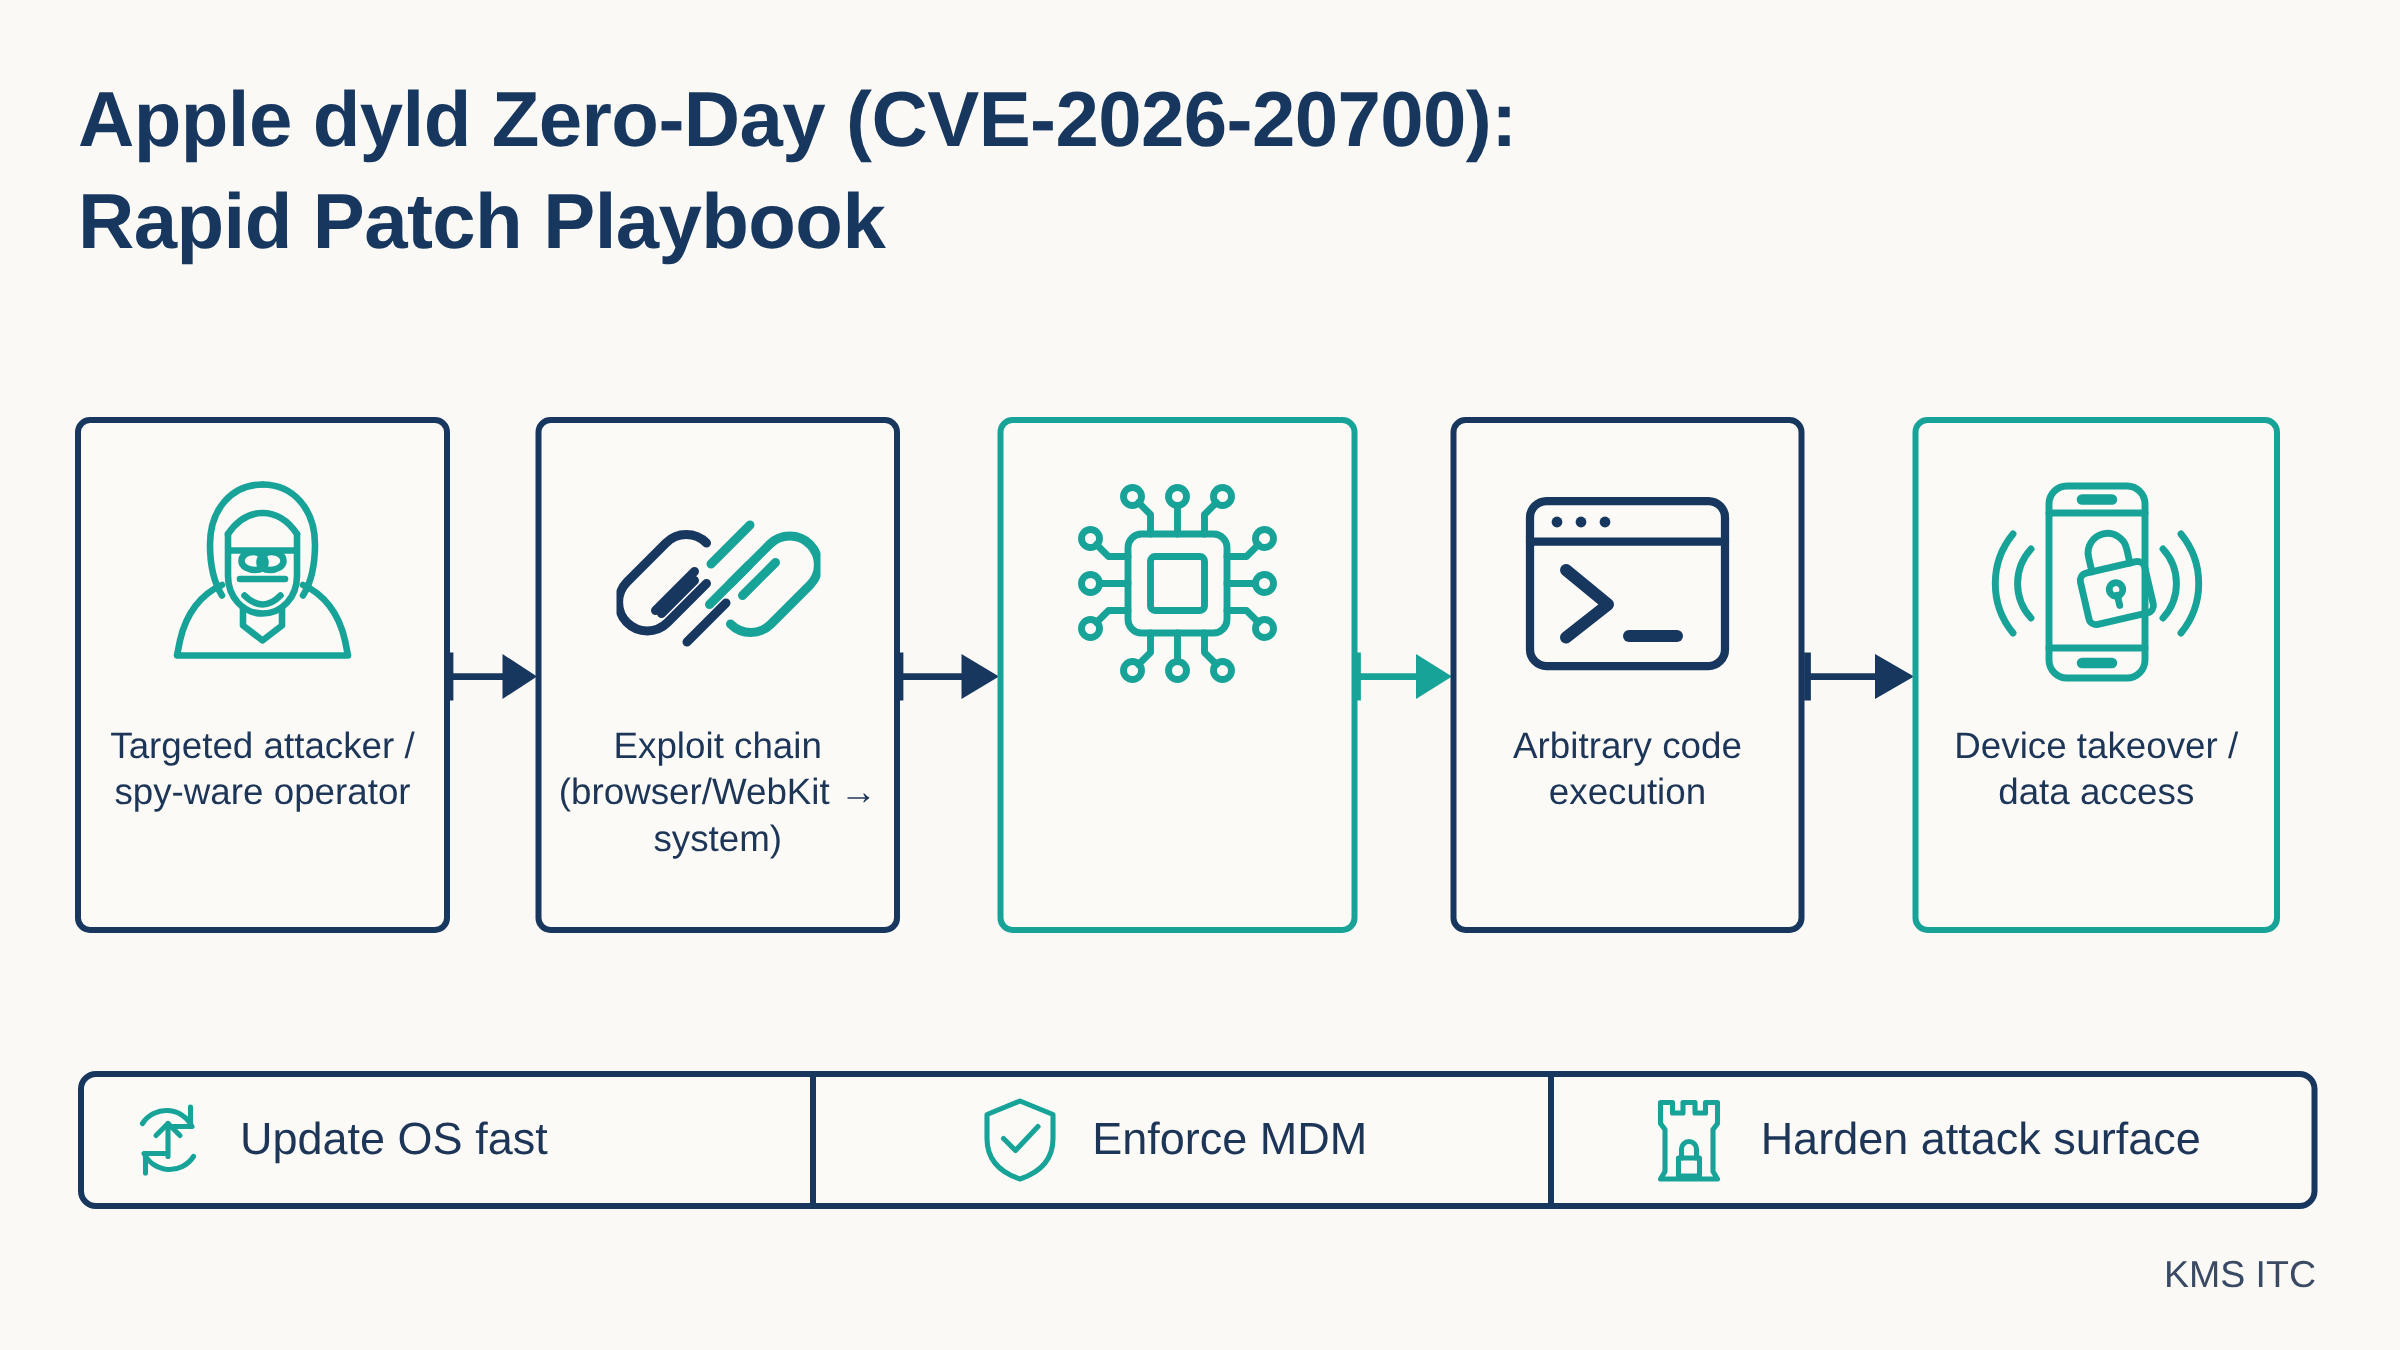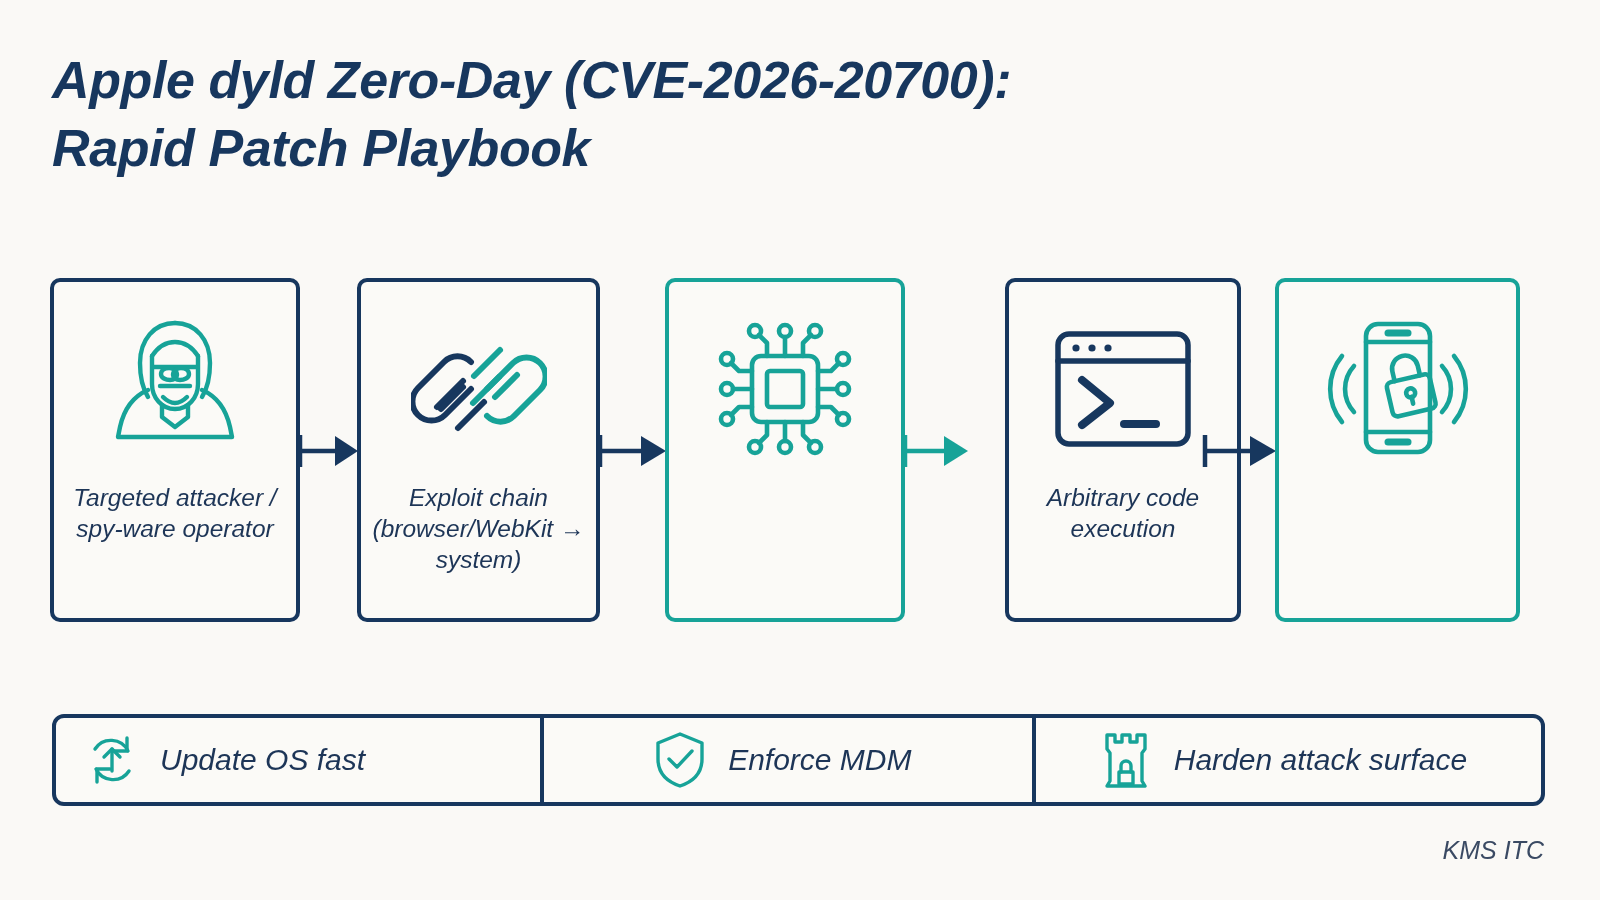--- a/index.html
+++ b/index.html
@@ -8,21 +8,20 @@
     height: 900px;
     background: #faf9f6;
     font-family: "Liberation Sans", sans-serif;
     overflow: hidden;
   }
   #infographic {
     position: relative;
     width: 1600px;
     height: 900px;
     background: #faf9f6;
-    font-style: italic;
   }
 
   
   #title-block {
     position: absolute;
     left: 52px;
     top: 46px;
     width: 1300px;
   }
   .title-line {
@@ -68,21 +67,21 @@
     text-align: center;
     font-size: 24.5px;
     line-height: 31px;
     color: #1d3557;
   }
 
   
   #card-0 { left: 50px; }
   #card-1 { left: 357px; width: 243px; }
   #card-2 { left: 665px; width: 240px; }
-  #card-3 { left: 967px; width: 236px; margin-left: 38px; }
+  #card-3 { left: 967px; width: 236px; }
   #card-4 { left: 1275px; width: 245px; }
 
   
   .flow-arrow {
     position: absolute;
     top: 155px;
     height: 36px;
   }
   #arrow-0 { left: 297px; width: 64px; }
   #arrow-1 { left: 597px; width: 72px; }
@@ -289,20 +288,21 @@
             <path d="M92 83 v7"></path>
           </g>
 
           <path d="M36 52a34 34 0 0 0 0 46"></path>
           <path d="M24 42a52 52 0 0 0 0 66"></path>
 
           <path d="M124 52a34 34 0 0 1 0 46"></path>
           <path d="M136 42a52 52 0 0 1 0 66"></path>
         </svg>
       </div>
+      <div class="card-label">Device takeover / data access</div>
     </div>
 
   </div>
 
   <div id="actions-bar">
 
     <div class="action-cell" id="action-0">
       <span class="action-icon">
         <svg width="54" height="54" viewBox="0 0 54 54" fill="none" stroke="#17a398" stroke-width="3.4" stroke-linecap="round" stroke-linejoin="round">
           <path d="M43 18a19 19 0 0 0-33-2"></path>

